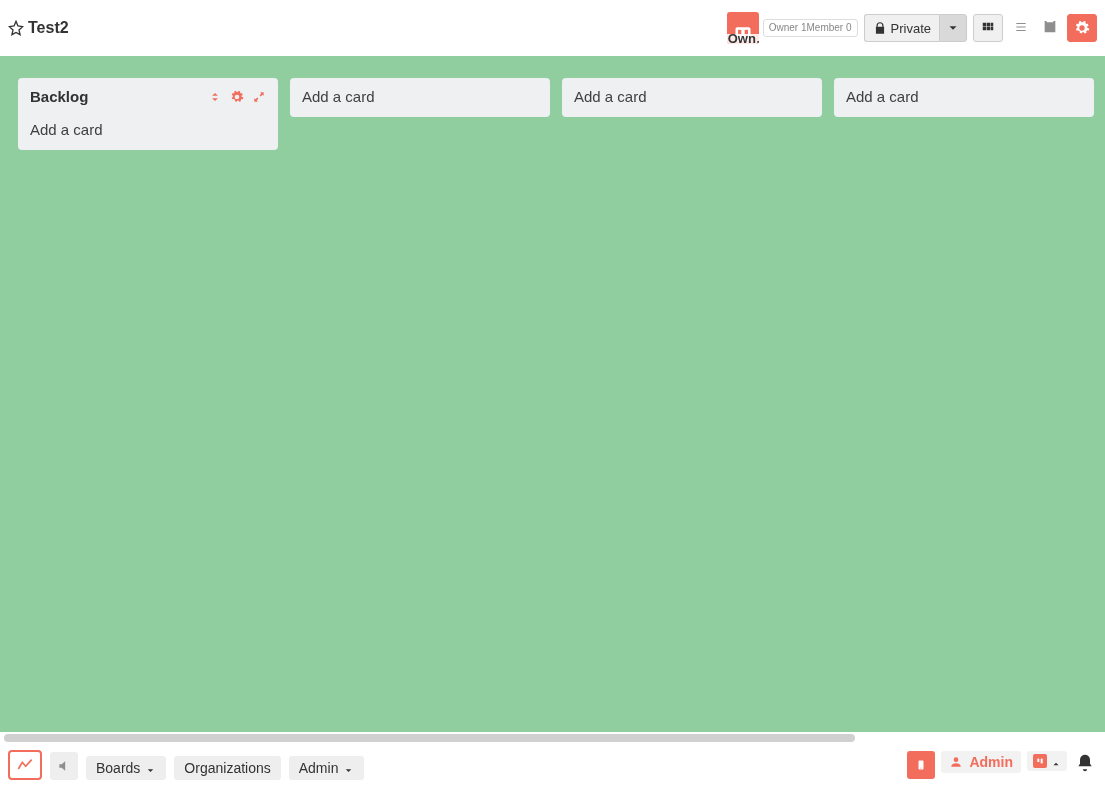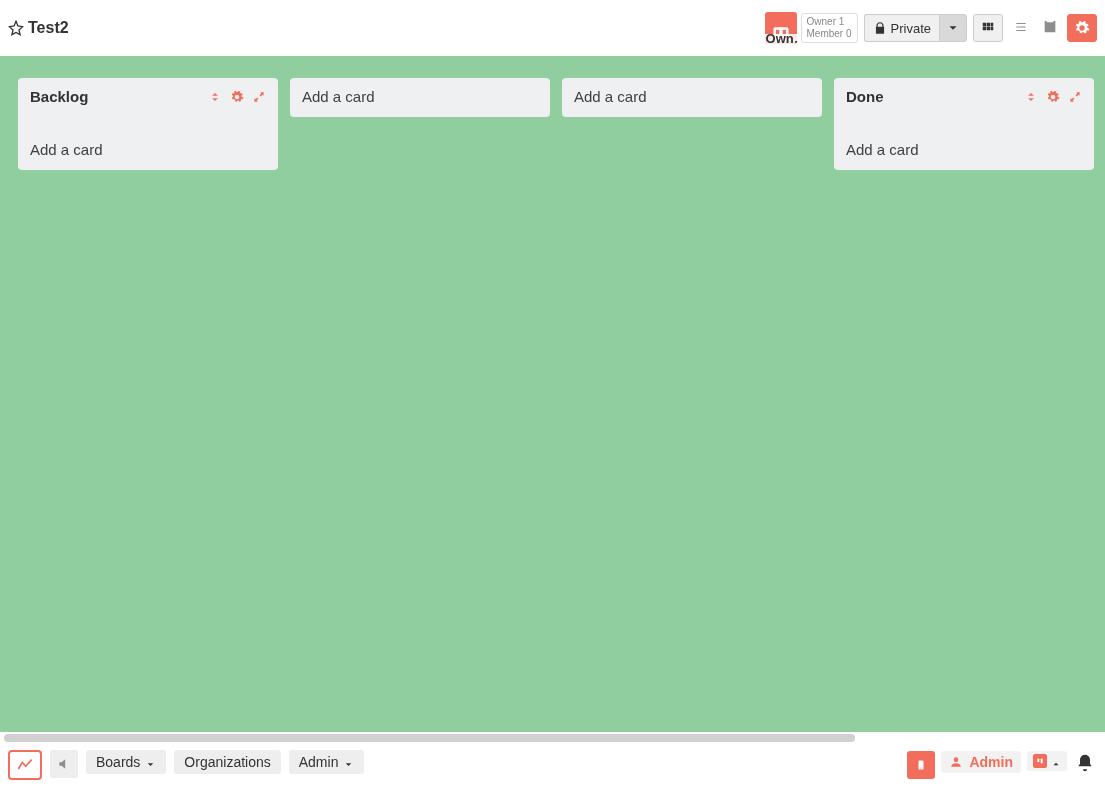--- a/index.html
+++ b/index.html
@@ -7,46 +7,46 @@
   body { display:flex; flex-direction:column; width:1105px; height:786px; overflow:hidden; background:#fff;}
   
   .topbar { height:56px; display:flex; align-items:center; justify-content:space-between; padding:0 8px; border-bottom:0; background:#fff;}
   .topbar-left { display:flex; align-items:center; gap:4px; }
   .board-title { font-weight:700; font-size:16px; color:#333;}
   .topbar-right { display:flex; align-items:center; gap:6px;}
   .owner-badge { display:flex; align-items:center; gap:4px; }
   .owner-pic { width:32px; height:32px; border-radius:3px; background:#f26d5b; display:flex; align-items:flex-end; justify-content:center; position:relative; overflow:hidden;}
   .owner-pic svg { width:24px; height:20px; }
   .owner-pic-label { position:absolute; bottom:0; left:0; right:0; background:rgba(255,255,255,.85); color:#333; font-size:13px; font-weight:700; text-align:left; padding:0 1px; line-height:10px; overflow:hidden; white-space:nowrap;}
-  .owner-meta { display:flex; flex-direction:column; font-size:10px; color:#888; border:1px solid #ddd; border-radius:3px; padding:2px 5px; line-height:12px;}
+  .owner-meta { display:flex; flex-direction:row; font-size:10px; color:#888; border:1px solid #ddd; border-radius:3px; padding:2px 5px; line-height:12px;}
   .owner-meta span { white-space:nowrap;}
   .btn-group { display:flex; }
   .btn { display:flex; align-items:center; justify-content:center; height:28px; padding:0 8px; background:#f0f0f0; border:1px solid #ccc; border-radius:3px; font-size:13px; color:#333; cursor:pointer; gap:4px;}
   .btn + .btn.joined { border-top-left-radius:0; border-bottom-left-radius:0; }
   .btn.joined-first { border-top-right-radius:0; border-bottom-right-radius:0; border-right:none;}
   .btn-icon { background:#f0f0f0; width:30px; padding:0; }
   .btn-primary { background:#f26d5b; border-color:#f26d5b; color:#fff;}
   .btn-primary svg { fill:#fff;}
   .icon { width:14px; height:14px; display:inline-block;}
   .icon svg { width:100%; height:100%; }
   
   .canvas { flex:1; min-height:0; background:#90ce9f; position:relative; overflow:hidden;}
   .lists { display:flex; gap:12px; padding:22px 18px; align-items:flex-start; height:100%; overflow-x:auto;}
   .list { width:260px; background:#eef0f2; border-radius:4px; padding:10px 12px 12px 12px; flex-shrink:0;}
-  .list-header { display:flex; align-items:center; justify-content:space-between; margin-bottom:36px;}
+  .list-header { display:flex; align-items:center; justify-content:space-between; margin-bottom:16px;}
   .list-title { font-weight:700; font-size:15px; color:#333;}
   .list-actions { display:flex; gap:8px; align-items:center;}
   .list-actions .icon svg { fill:#f26d5b;}
   .add-card { color:#404040; font-size:15px; cursor:pointer;}
   
   .hscroll { height:12px; background:#fff; position:relative;}
   .hscroll-thumb { position:absolute; left:4px; width:851px; top:2px; height:8px; background:#d0d0d0; border-radius:4px;}
   
   .bottombar { height:42px; display:flex; align-items:center; justify-content:space-between; padding:0 8px; background:#fff;}
-  .bottom-left { display:flex; align-items:flex-start; gap:8px;}
+  .bottom-left { display:flex; align-items:flex-end; gap:8px;}
   .pill { display:flex; align-items:center; gap:5px; padding:4px 10px; background:#eeeeee; border-radius:3px; font-size:14px; color:#333; cursor:pointer;}
   .logo-btn { width:34px; height:30px; border:2px solid #f26d5b; border-radius:4px; display:flex; align-items:center; justify-content:center; background:#fff;}
   .logo-btn svg { stroke:#f26d5b; fill:none;}
   .sound-btn { width:28px; height:28px; display:flex; align-items:center; justify-content:center; background:#eee; border-radius:3px;}
   .bottom-right { display:flex; align-items:flex-start; gap:6px;}
   .mobile-btn { background:#f26d5b; width:28px; height:28px; border-radius:3px; display:flex; align-items:center; justify-content:center;}
   .mobile-btn svg { fill:#fff;}
   .user-chip { display:flex; align-items:center; gap:6px; background:#f2f2f2; border-radius:3px; padding:3px 8px; color:#f26d5b; font-weight:600;}
   .user-chip .uicon svg { fill:#f26d5b;}
   .dropdown-chip { display:flex; align-items:center; gap:4px; background:#f2f2f2; border-radius:3px; padding:3px 6px;}
@@ -189,34 +189,20 @@
 
     <div class="list">
       <div class="add-card">Add a card</div>
     </div>
 
     <div class="list">
       <div class="add-card">Add a card</div>
     </div>
 
     <div class="list">
-      <div class="list-header">
-        <span class="list-title">Done</span>
-        <div class="list-actions">
-          <span class="icon"><svg>
-                <use href="#i-sort"></use>
-              </svg></span>
-          <span class="icon" style="color:#f26d5b"><svg>
-                <use href="#i-gear"></use>
-              </svg></span>
-          <span class="icon"><svg>
-                <use href="#i-compress"></use>
-              </svg></span>
-        </div>
-      </div>
       <div class="add-card">Add a card</div>
     </div>
 
   </div>
 </div>
 
 <div class="hscroll">
   <div class="hscroll-thumb"></div>
 </div>
 

